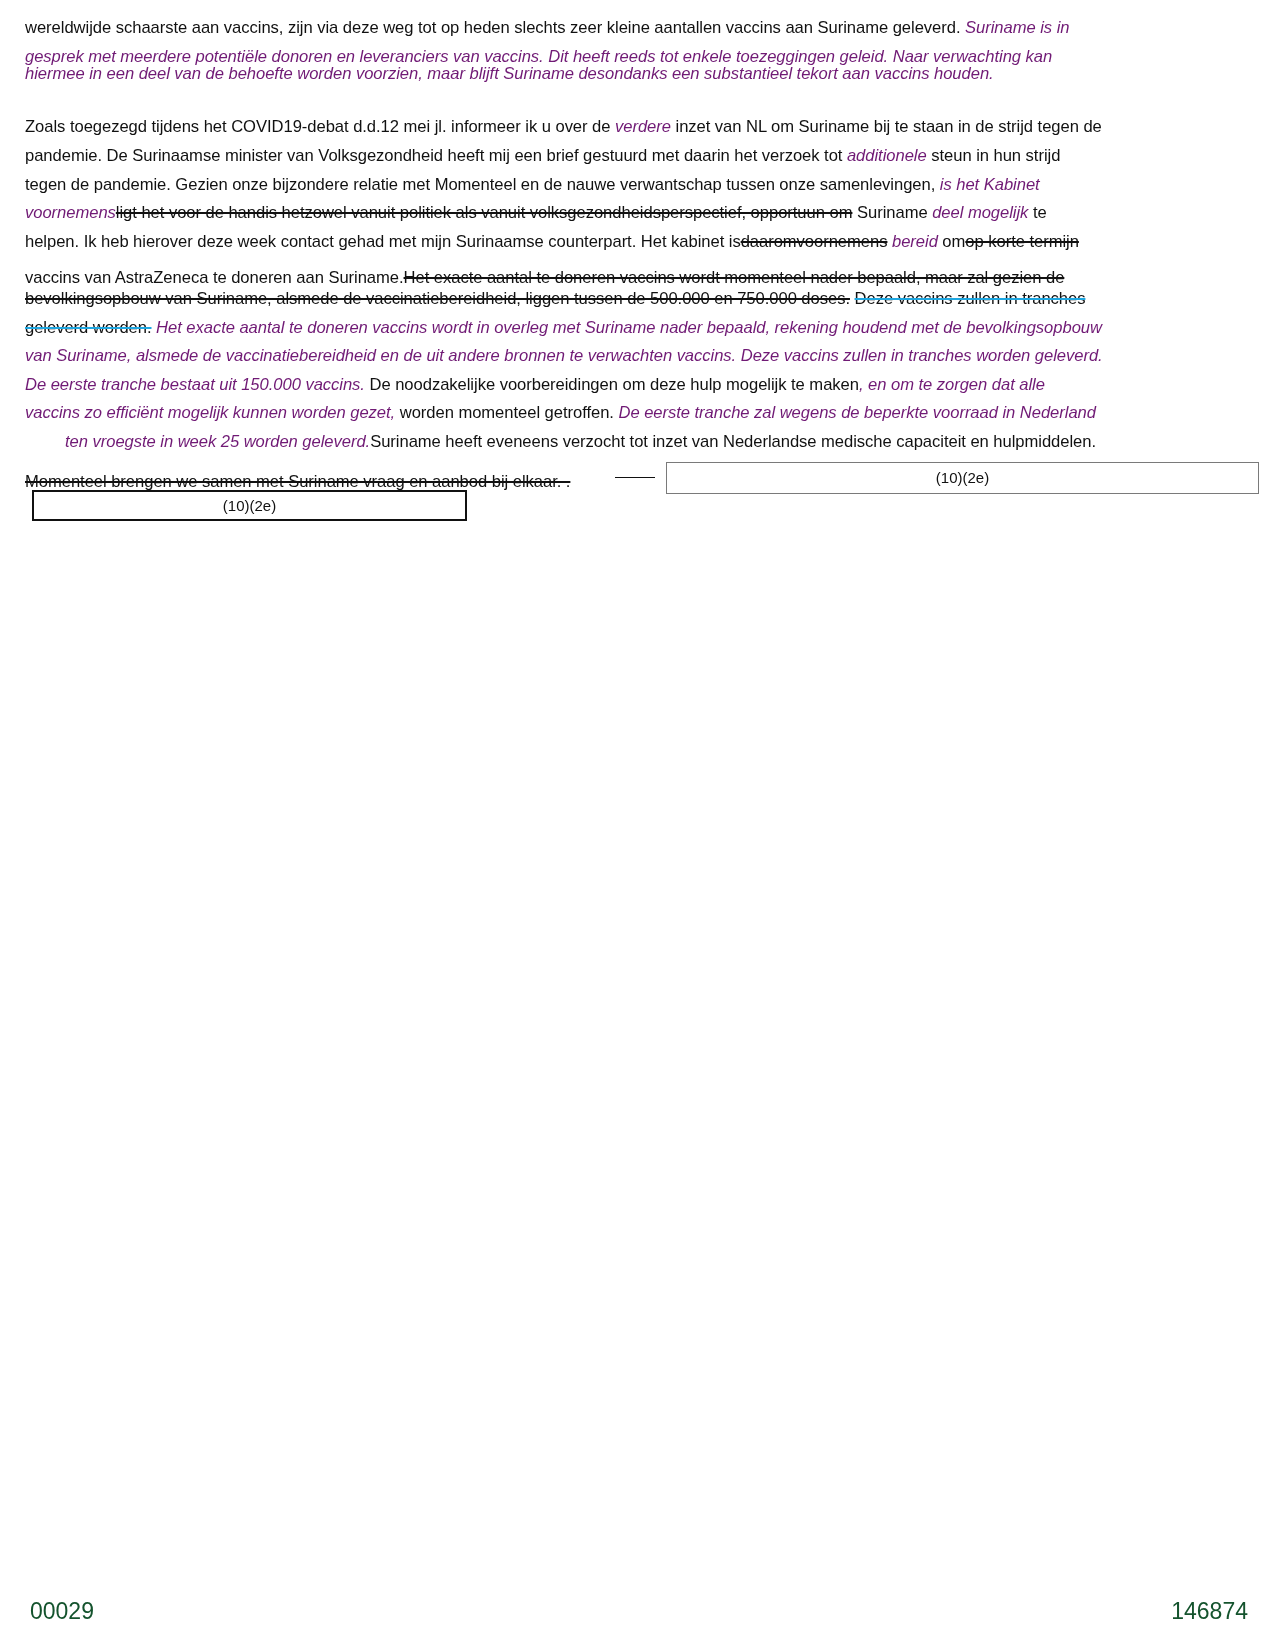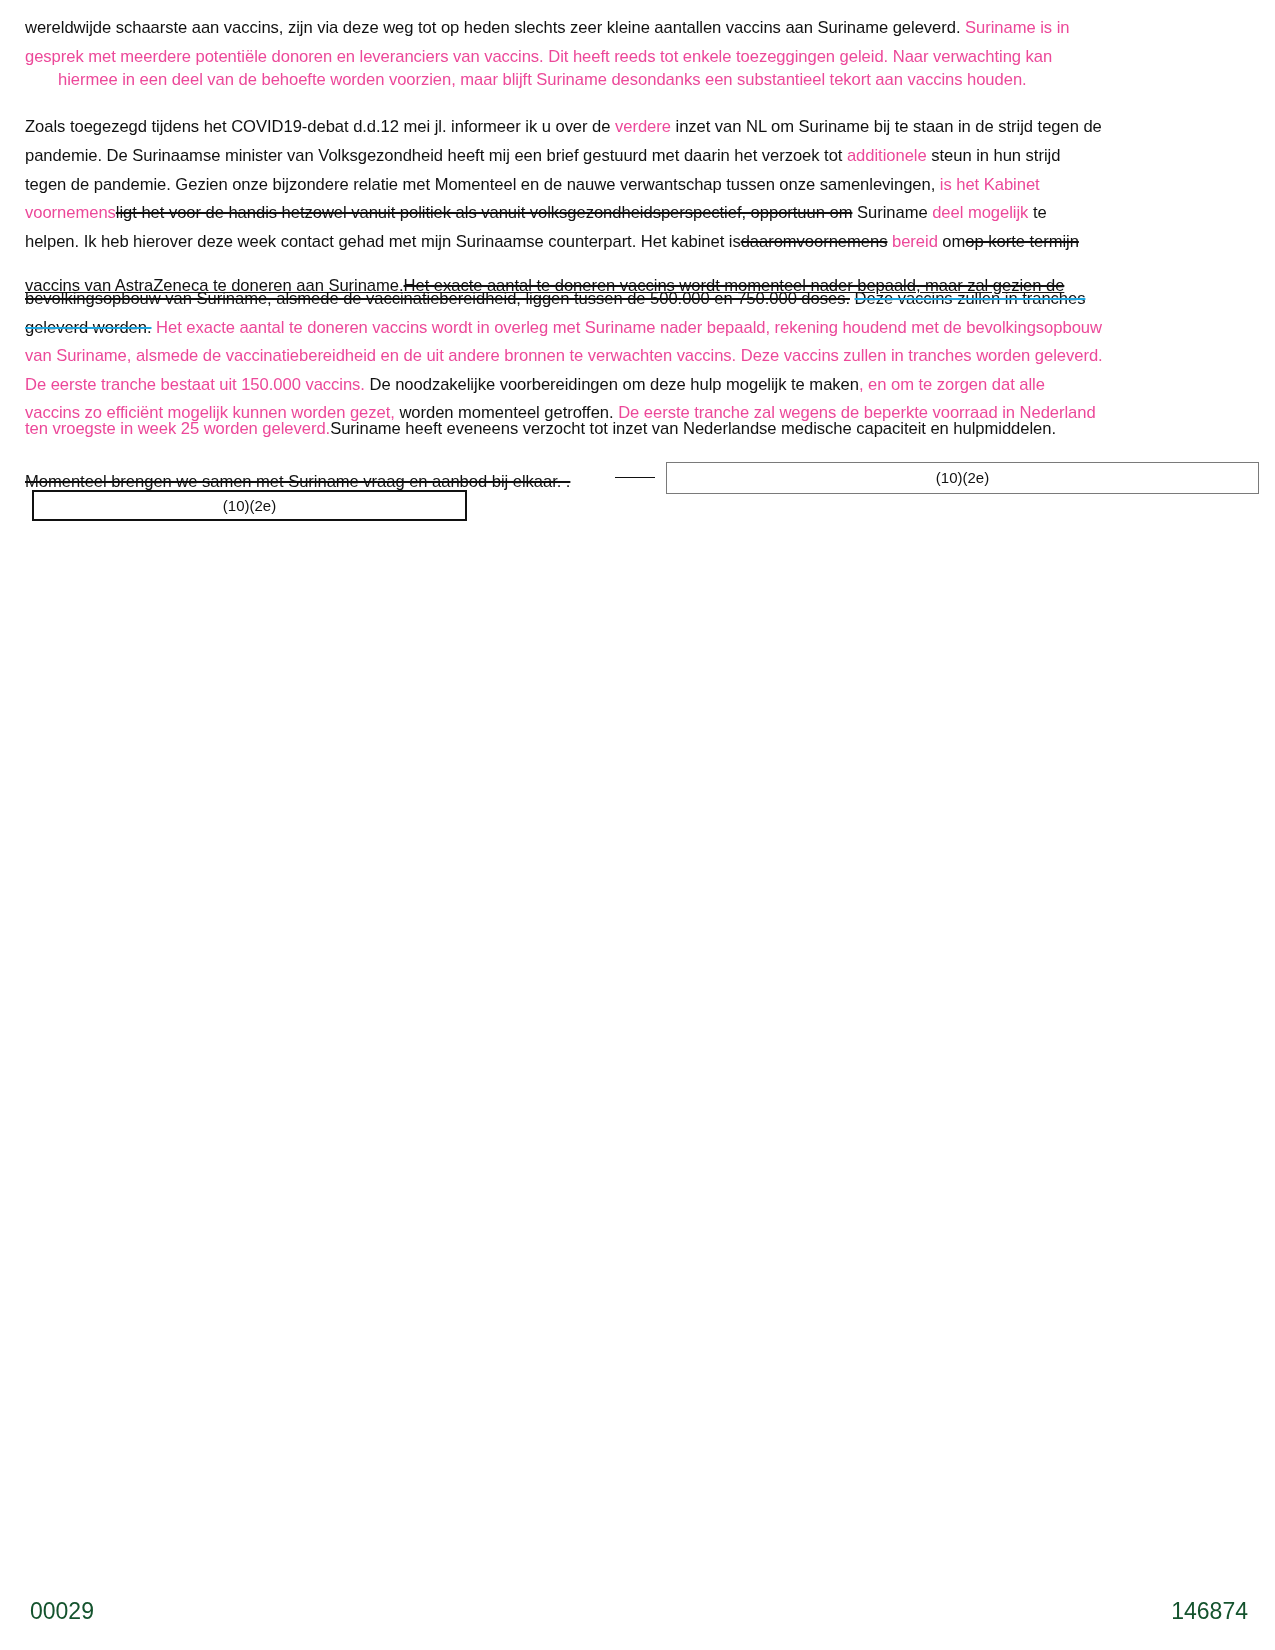--- a/index.html
+++ b/index.html
@@ -1,51 +1,51 @@
 <!DOCTYPE html>
 <html><head>
 <meta charset="utf-8">
 <style>
   html, body { margin:0; padding:0; background:#ffffff; }
   body { width:1275px; height:1650px; position:relative; overflow:hidden;
          font-family:"Liberation Sans", sans-serif; color:#111111; }
   .line { position:absolute; left:25px; white-space:nowrap; font-size:16.6px; line-height:20px; letter-spacing:-0.05px; }
-  .b { color:#ec4899; }
+  .b { color:#701a75;font-style:italic; }
   .k { color:#111111; }
   .s { text-decoration:line-through; text-decoration-thickness:1.5px; text-decoration-color:#111111; }
   .sb { text-decoration:line-through; text-decoration-thickness:1.5px; text-decoration-color:#1ea7e1; }
   .redact { position:absolute; box-sizing:border-box; background:#fff; text-align:center;
             font-size:15px; line-height:28px; color:#111;margin-left:11px; }
   .r1 { left:655px; top:462px; width:593px; height:32px; border:1.5px solid #7a7a7a; line-height:29px; }
   .r2 { left:21px; top:490px; width:435px; height:31px; border:2px solid #111; line-height:27px; }
   .connector { position:absolute; left:615px; top:477px; width:40px; height:0; border-top:1.5px solid #111; }
   .footer { position:absolute; top:1598px; font-size:23px; color:#14532d; }
   .fl { left:30px; }
   .fr { right:27px; }
 </style>
 </head>
 <body>
 
 <div>
   <div id="lines">
       <div class="line" style="top: 18px;"><span class="k">wereldwijde schaarste aan vaccins, zijn via deze weg tot op heden slechts zeer kleine aantallen vaccins aan Suriname geleverd. </span><span class="b">Suriname is in</span></div>
       <div class="line" style="top: 47px;"><span class="b">gesprek met meerdere potentiële donoren en leveranciers van vaccins. Dit heeft reeds tot enkele toezeggingen geleid. Naar verwachting kan</span></div>
-      <div class="line" style="top: 70px; margin-left: 33px;"><span class="b">hiermee in een deel van de behoefte worden voorzien, maar blijft Suriname desondanks een substantieel tekort aan vaccins houden.</span></div>
+      <div class="line" style="top: 64px;"><span class="b">hiermee in een deel van de behoefte worden voorzien, maar blijft Suriname desondanks een substantieel tekort aan vaccins houden.</span></div>
       <div class="line" style="top: 117px;"><span class="k">Zoals toegezegd tijdens het COVID19-debat d.d.12 mei jl. informeer ik u over de </span><span class="b">verdere</span><span class="k"> inzet van NL om Suriname bij te staan in de strijd tegen de</span></div>
       <div class="line" style="top: 146px;"><span class="k">pandemie. De Surinaamse minister van Volksgezondheid heeft mij een brief gestuurd met daarin het verzoek tot </span><span class="b">additionele</span><span class="k"> steun in hun strijd</span></div>
       <div class="line" style="top: 175px;"><span class="k">tegen de pandemie. Gezien onze bijzondere relatie met Momenteel en de nauwe verwantschap tussen onze samenlevingen, </span><span class="b">is het Kabinet</span></div>
       <div class="line" style="top: 203px;"><span class="b">voornemens</span><span class="s">ligt het voor de handis hetzowel vanuit politiek als vanuit volksgezondheidsperspectief, opportuun om</span><span class="k"> Suriname </span><span class="b">deel mogelijk</span><span class="k"> te</span></div>
       <div class="line" style="top: 232px;"><span class="k">helpen. Ik heb hierover deze week contact gehad met mijn Surinaamse counterpart. Het kabinet is</span><span class="s">daaromvoornemens</span><span class="k"> </span><span class="b">bereid</span><span class="k"> om</span><span class="s">op korte termijn</span></div>
-      <div class="line" style="top: 276px; text-decoration: underline;"><span class="k">vaccins van AstraZeneca te doneren aan Suriname.</span><span class="s">Het exacte aantal te doneren vaccins wordt momenteel nader bepaald, maar zal gezien de</span></div>
+      <div class="line" style="top: 268px;"><span class="k">vaccins van AstraZeneca te doneren aan Suriname.</span><span class="s">Het exacte aantal te doneren vaccins wordt momenteel nader bepaald, maar zal gezien de</span></div>
       <div class="line" style="top: 289px;"><span class="s">bevolkingsopbouw van Suriname, alsmede de vaccinatiebereidheid, liggen tussen de 500.000 en 750.000 doses.</span><span class="k"> </span><span class="sb">Deze vaccins zullen in tranches</span></div>
       <div class="line" style="top: 318px;"><span class="sb">geleverd worden.</span><span class="b"> Het exacte aantal te doneren vaccins wordt in overleg met Suriname nader bepaald, rekening houdend met de bevolkingsopbouw</span></div>
       <div class="line" style="top: 346px;"><span class="b">van Suriname, alsmede de vaccinatiebereidheid en de uit andere bronnen te verwachten vaccins. Deze vaccins zullen in tranches worden geleverd.</span></div>
       <div class="line" style="top: 375px;"><span class="b">De eerste tranche bestaat uit 150.000 vaccins.</span><span class="k"> De noodzakelijke voorbereidingen om deze hulp mogelijk te maken</span><span class="b">, en om te zorgen dat alle</span></div>
       <div class="line" style="top: 403px;"><span class="b">vaccins zo efficiënt mogelijk kunnen worden gezet,</span><span class="k"> worden momenteel getroffen. </span><span class="b">De eerste tranche zal wegens de beperkte voorraad in Nederland</span></div>
-      <div class="line" style="top: 419px;"><span class="b">ten vroegste in week 25 worden geleverd.</span><span class="k">Suriname heeft eveneens verzocht tot inzet van Nederlandse medische capaciteit en hulpmiddelen.</span></div>
+      <div class="line" style="top: 432px; margin-left: 40px;"><span class="b">ten vroegste in week 25 worden geleverd.</span><span class="k">Suriname heeft eveneens verzocht tot inzet van Nederlandse medische capaciteit en hulpmiddelen.</span></div>
       <div class="line" style="top: 472px; text-align: right;"><span class="s">Momenteel brengen we samen met Suriname vraag en aanbod bij elkaar. .</span></div>
     </div>
 
   <div class="connector"></div>
   <div class="redact r1">(10)(2e)</div>
   <div class="redact r2">(10)(2e)</div>
 
   <div class="footer fl">00029</div>
   <div class="footer fr">146874</div>
 </div>

